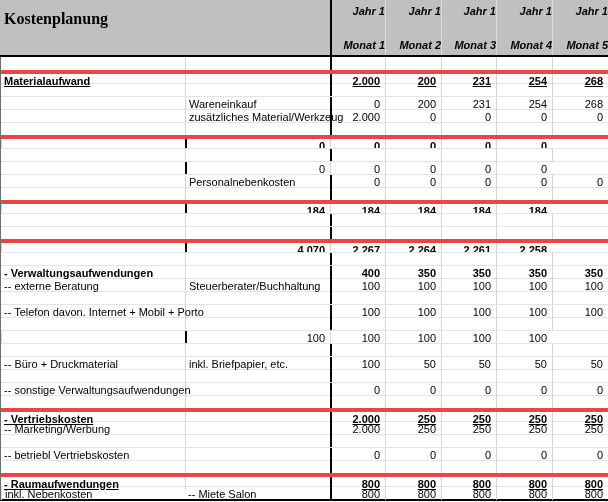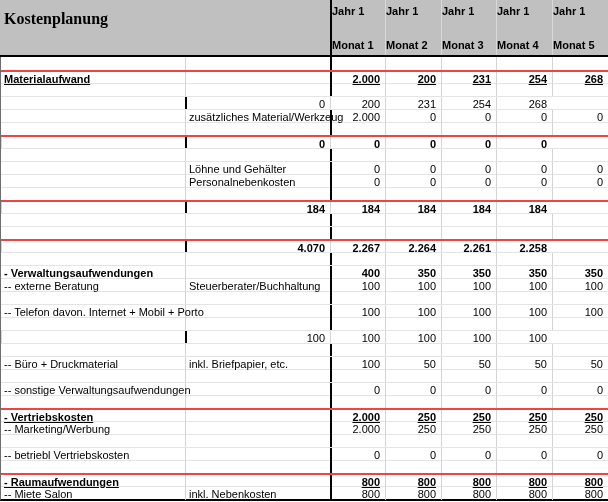--- a/index.html
+++ b/index.html
@@ -13,32 +13,32 @@
   .header {
     display:grid; grid-template-columns:330px 55px 56px 55px 56px 56px;
     height:57px; background:#c0c0c0; border-bottom:2px solid #000;
   }
   .title-cell { padding:10px 4px; }
   .title {
     font-family:"Liberation Serif", serif; font-size:16px; font-weight:bold;
   }
   .hcol {
     display:flex; flex-direction:column; justify-content:space-between;
-    align-items:flex-start; font-weight:bold; font-size:11px;
-    padding:5px 0 4px 0; border-left:1px solid #d9d9d9;
+    align-items:flex-end; font-weight:bold; font-size:11px;
+    padding:5px 0 4px 0; border-left:1px solid #d9d9d9;font-style:italic;
   }
   .hcol.first { border-left:2px solid #000; }
   
   .body { border-bottom:2px solid #000; border-left:1px solid #6e6e6e; }
   .row {
     display:grid; grid-template-columns:184px 145px 55px 56px 55px 56px 56px;
     height:13px; line-height:12px; border-top:1px solid #e4e4e4;
   }
   .row:first-child { border-top:none; }
-  .row.tb { border-top:2px solid #ef4444;text-decoration:underline; }
+  .row.tb { border-top:4px solid #ef4444;text-decoration:underline; }
   .row.bold { font-weight:bold; }
   .cell { white-space:nowrap; overflow:visible; }
   .lab { padding:1px 0 0 3px; position:relative; z-index:1; }
   .sub { border-left:1px solid #d4d4d4; padding:1px 0 0 3px; }
   .val { border-left:1px solid #d4d4d4; text-align:right; padding:1px 5px 0 0; overflow:hidden; }
   .val.first { border-left:2px solid #000; }
 </style>
 </head>
 <body>
 
@@ -93,20 +93,21 @@
         <div class="cell lab"></div>
         <div class="cell sub"></div>
         <div class="cell val first"></div>
         <div class="cell val"></div>
         <div class="cell val"></div>
         <div class="cell val"></div>
         <div class="cell val"></div>
       </div>
       <div class="row">
         <div class="cell lab"></div>
+        <div class="cell sub">Wareneinkauf</div>
         <div class="cell val first">0</div>
         <div class="cell val">200</div>
         <div class="cell val">231</div>
         <div class="cell val">254</div>
         <div class="cell val">268</div>
       </div>
       <div class="row">
         <div class="cell lab"></div>
         <div class="cell sub">zusätzliches Material/Werkzeug</div>
         <div class="cell val first">2.000</div>
@@ -136,21 +137,20 @@
         <div class="cell lab"></div>
         <div class="cell sub"></div>
         <div class="cell val first"></div>
         <div class="cell val"></div>
         <div class="cell val"></div>
         <div class="cell val"></div>
         <div class="cell val"></div>
       </div>
       <div class="row">
         <div class="cell lab"></div>
-        <div class="cell sub">Löhne und Gehälter</div>
         <div class="cell val first">0</div>
         <div class="cell val">0</div>
         <div class="cell val">0</div>
         <div class="cell val">0</div>
         <div class="cell val">0</div>
       </div>
       <div class="row">
         <div class="cell lab"></div>
         <div class="cell sub">Personalnebenkosten</div>
         <div class="cell val first">0</div>
@@ -357,22 +357,22 @@
       <div class="row bold tb">
         <div class="cell lab">- Raumaufwendungen</div>
         <div class="cell sub"></div>
         <div class="cell val first">800</div>
         <div class="cell val">800</div>
         <div class="cell val">800</div>
         <div class="cell val">800</div>
         <div class="cell val">800</div>
       </div>
       <div class="row">
+        <div class="cell sub">inkl. Nebenkosten</div>
         <div class="cell lab">-- Miete Salon</div>
-        <div class="cell sub">inkl. Nebenkosten</div>
         <div class="cell val first">800</div>
         <div class="cell val">800</div>
         <div class="cell val">800</div>
         <div class="cell val">800</div>
         <div class="cell val">800</div>
       </div>
     </div>
 </div>
 
 </body></html>

